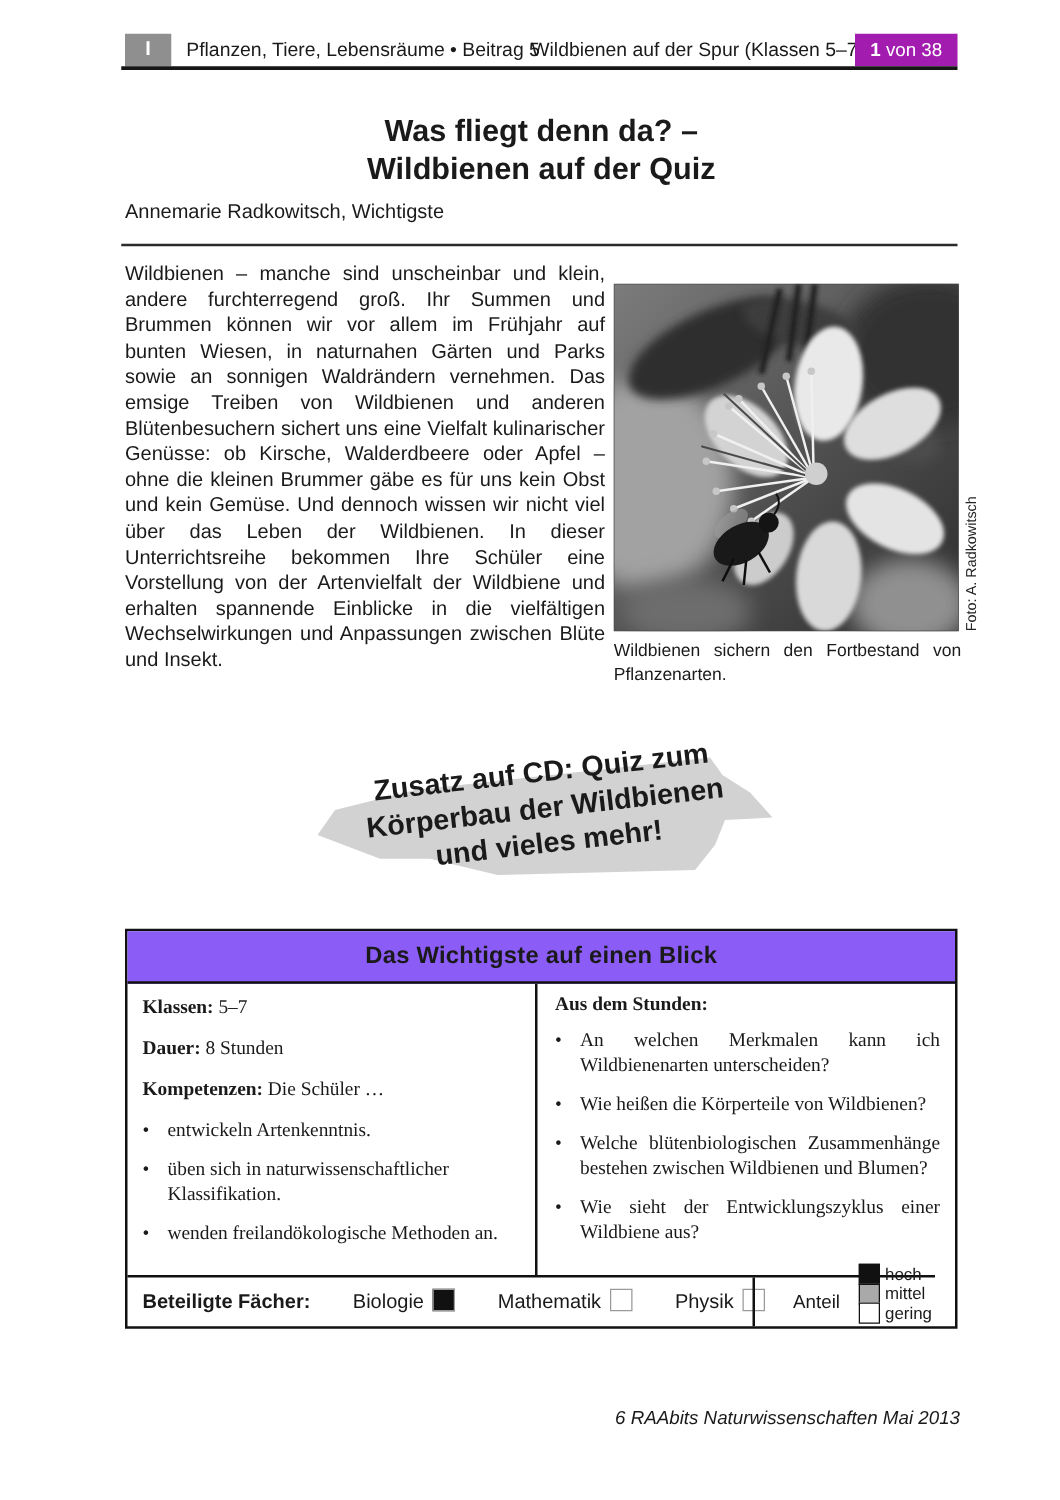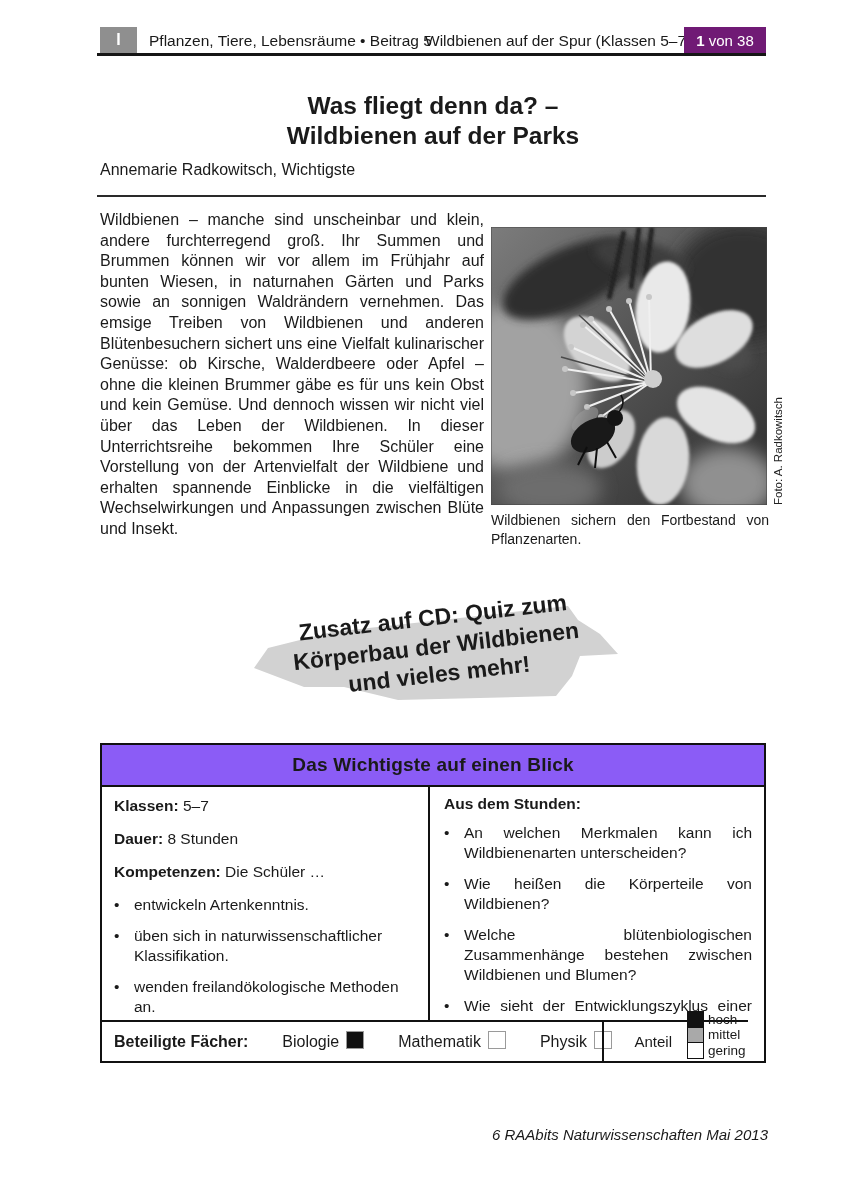--- a/index.html
+++ b/index.html
@@ -4,21 +4,21 @@
 <style>
   html,body{margin:0;padding:0;background:#ffffff;}
   .page{position:relative;width:848px;height:1200px;background:#ffffff;
         font-family:"Liberation Sans",sans-serif;color:#1a1a1a;overflow:hidden;}
 
   
   .section-box{position:absolute;left:100px;top:27px;width:37px;height:26px;background:#8f8f8f;
         color:#fff;font-weight:bold;font-size:16px;display:flex;align-items:center;justify-content:center;}
   .series{position:absolute;left:149px;top:27px;height:26px;line-height:27px;font-size:15.5px;}
   .topic{position:absolute;left:425px;top:27px;height:26px;line-height:27px;font-size:15.5px;}
-  .pagebox{position:absolute;left:684px;top:27px;width:82px;height:26px;background:#701a75;color:#fff;
+  .pagebox{position:absolute;left:684px;top:27px;width:82px;height:26px;background:#a21caf;color:#fff;
         text-align:center;line-height:27px;font-size:15px;}
   .pagebox b{font-weight:bold;}
   .kopf-line{position:absolute;left:97px;top:53px;width:669px;height:3px;background:#161616;}
 
   
   .title{position:absolute;left:100px;top:91px;width:666px;text-align:center;
         font-size:24.5px;line-height:30px;font-weight:bold;}
   .author{position:absolute;left:100px;top:161px;font-size:16px;}
   .rule{position:absolute;left:97px;top:195px;width:669px;height:2px;background:#2a2a2a;}
 
@@ -35,21 +35,21 @@
   
   .banner{position:absolute;left:246px;top:592px;width:378px;height:122px;}
   .banner svg{position:absolute;left:0;top:0;width:100%;height:100%;}
   .banner-text{position:absolute;left:28px;top:11px;width:324px;text-align:center;font-weight:bold;
         font-size:23px;line-height:28.5px;transform:rotate(-6.5deg);}
 
   
   .obox{position:absolute;left:100px;top:743px;width:662px;height:316px;border:2px solid #111;}
   .obox-header{height:40px;background:#8b5cf6;border-bottom:2px solid #111;display:flex;
         align-items:center;justify-content:center;font-size:19px;font-weight:bold;letter-spacing:.2px;}
-  .obox-cols{position:absolute;top:42px;left:0;right:0;bottom:41px;display:flex;overflow:hidden;}
+  .obox-cols{position:absolute;top:42px;left:0;right:0;bottom:41px;display:flex;overflow:hidden;font-family:Liberation Serif, serif;}
   .col-left{width:328px;border-right:2px solid #111;padding:9px 14px 0 12px;box-sizing:border-box;}
   .col-right{flex:1;padding:7px 12px 0 14px;box-sizing:border-box;}
   .info-row{font-size:15.5px;line-height:20px;margin-bottom:13px;}
   .info-row b{font-weight:bold;}
   .col-title{font-size:15.5px;line-height:20px;font-weight:bold;margin-bottom:9px;}
   .bullet{display:flex;font-size:15.5px;line-height:20px;margin-bottom:11px;}
   .bullet .bm{width:20px;flex:0 0 20px;}
   .bullet .bt{flex:1;}
   .col-right .bullet .bt{text-align:justify;}
 
@@ -73,21 +73,21 @@
 <div class="page">
 
   <div class="section-box">I</div>
   <div class="series">Pflanzen, Tiere, Lebensräume • Beitrag 5</div>
   <div class="topic">Wildbienen auf der Spur (Klassen 5–7)</div>
   <div class="pagebox"><b>1</b><span> von 38</span></div>
   <div class="kopf-line"></div>
 
   <div class="title">
     <div>Was fliegt denn da? –</div>
-    <div>Wildbienen auf der Parks</div>
+    <div>Wildbienen auf der Quiz</div>
   </div>
   <div class="author">Annemarie Radkowitsch, Wichtigste</div>
   <div class="rule"></div>
 
   <div class="intro">Wildbienen – manche sind unscheinbar und klein, andere furchterregend groß. Ihr Summen und Brummen können wir vor allem im Frühjahr auf bunten Wiesen, in naturnahen Gärten und Parks sowie an sonnigen Waldrändern vernehmen. Das emsige Treiben von Wildbienen und anderen Blütenbesuchern sichert uns eine Vielfalt kulinarischer Genüsse: ob Kirsche, Walderdbeere oder Apfel – ohne die kleinen Brummer gäbe es für uns kein Obst und kein Gemüse. Und dennoch wissen wir nicht viel über das Leben der Wildbienen. In dieser Unterrichtsreihe bekommen Ihre Schüler eine Vorstellung von der Artenvielfalt der Wildbiene und erhalten spannende Einblicke in die vielfältigen Wechselwirkungen und Anpassungen zwischen Blüte und Insekt.</div>
 
   <div class="photo">
     <svg viewBox="0 0 276 278">
       <defs>
         <linearGradient id="bg" x1="0" y1="0" x2="1" y2="1">

